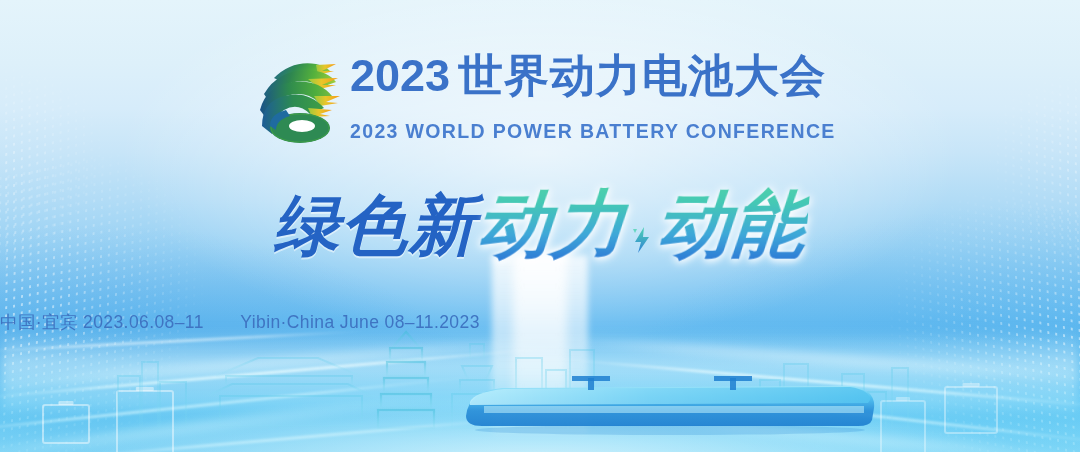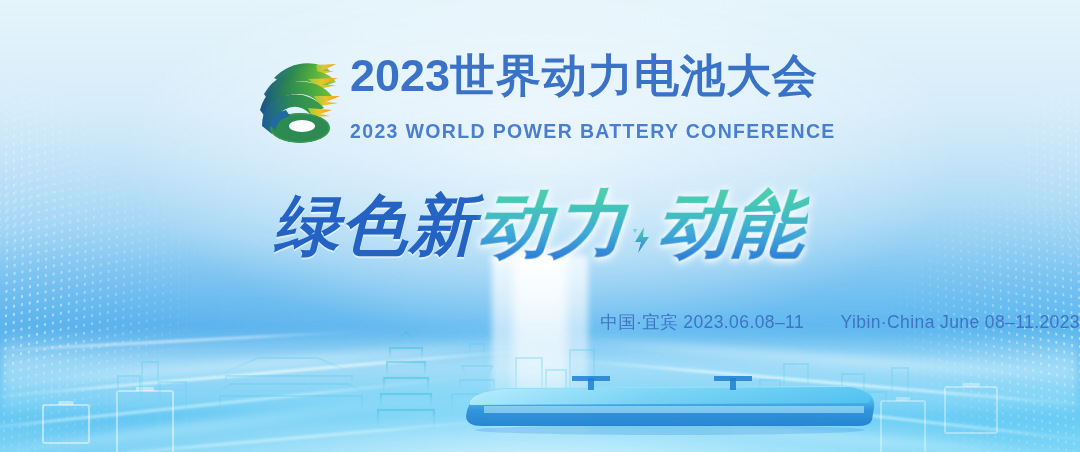--- a/index.html
+++ b/index.html
@@ -150,21 +150,21 @@
     position:absolute;left:350px;top:52px;
   }
   #title-cn{
     font-size:45px;font-weight:bold;
     color:#3a72c8;
     letter-spacing:1px;
     line-height:1.05;
     white-space:nowrap;
     font-family:"Liberation Sans","DejaVu Sans",sans-serif;
   }
-  #title-cn .yr{letter-spacing:0px;margin-right:0;}
+  #title-cn .yr{letter-spacing:0px;margin-right:8px;}
   #title-en{
     margin-top:21px;
     font-size:19.5px;font-weight:bold;
     color:#4a7fd0;
     letter-spacing:1.35px;
     white-space:nowrap;
     font-family:"Liberation Sans","DejaVu Sans",sans-serif;
   }
 
   
@@ -195,21 +195,21 @@
   .bolt{
     display:inline-block;
     width:22px;height:30px;
     margin:0 4px;
     position:relative;top:14px;
   }
 
   
   #dateline{
     position:absolute;left:0;right:0;top:310px;
-    text-align:right;
+    text-align:left;
     color:#3f74c2;
     font-size:17.5px;
     letter-spacing:.4px;
     white-space:nowrap;
     font-family:"Liberation Sans","DejaVu Sans",sans-serif;
   }
   #dateline .gap{display:inline-block;width:26px;}
 </style>
 </head>
 <body>

